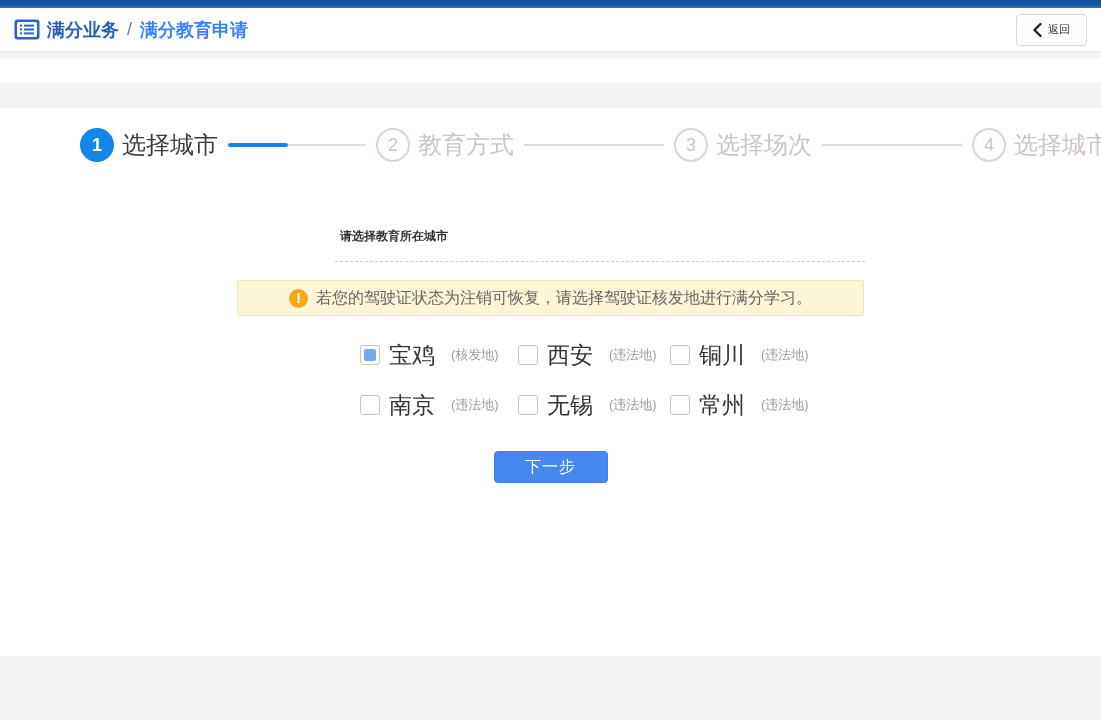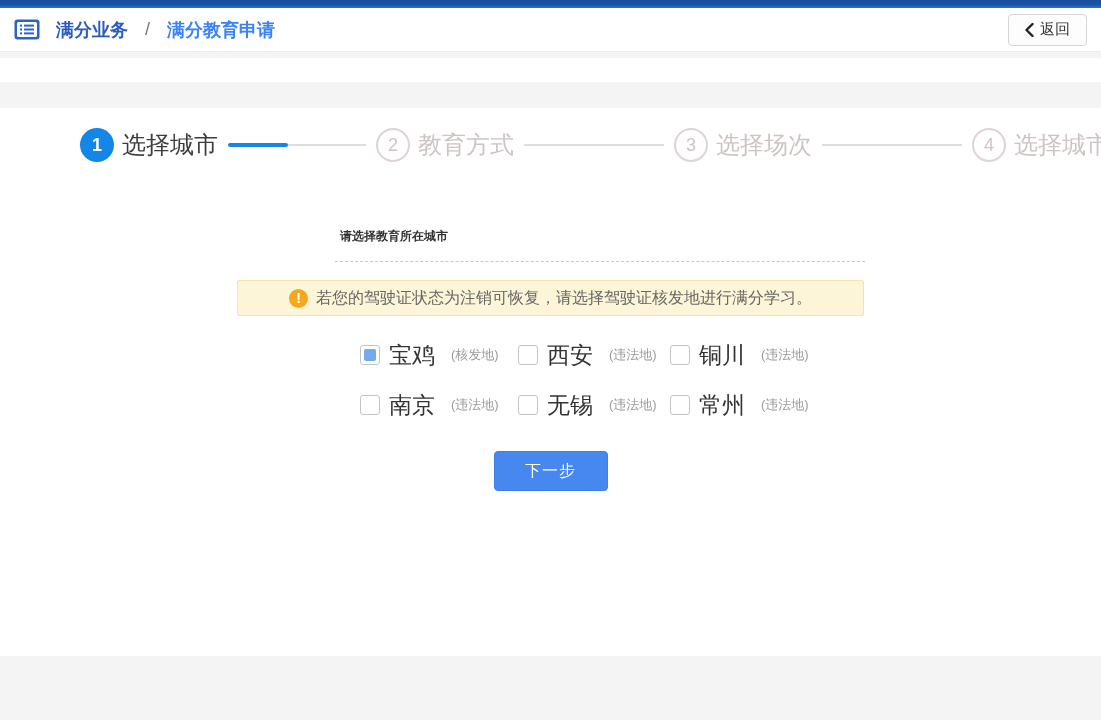--- a/index.html
+++ b/index.html
@@ -1,27 +1,27 @@
 <!DOCTYPE html>
 <html><head>
 <meta charset="utf-8">
 <style>
   html,body{margin:0;padding:0;width:1101px;height:720px;overflow:hidden;
     background:#f4f4f4;font-family:"Liberation Sans","DejaVu Sans",sans-serif;}
   .topstrip{height:8px;background:linear-gradient(180deg,#184c9b 0%,#1a52a6 55%,#2e70d4 100%);}
   .header{height:44px;background:#fff;display:flex;align-items:center;
     justify-content:space-between;padding:0 14px;border-bottom:1px solid #ececec;box-sizing:border-box;}
-  .header-left{display:flex;align-items:center;gap:16px;font-size:18px;}
+  .header-left{display:flex;align-items:center;gap:7px;font-size:18px;}
   .app-icon{display:inline-flex;align-items:center;}
   .app-title{color:#2a5cb8;font-weight:700;}
   .sep{color:#777;margin:0 1px;}
   .page-title{color:#3b82f6;font-weight:700;}
   .back-btn{display:flex;align-items:center;gap:6px;background:#fdfdfd;
     border:1px solid #d6d6d6;border-radius:4px;height:32px;padding:14px 16px;
-    font-size:15px;color:#333;cursor:pointer;font-family:inherit;}
+    font-size:11px;color:#333;cursor:pointer;font-family:inherit;}
   .band{width:100%;}
   .band.g1{height:6px;background:#f4f4f4;}
   .band.w1{height:24px;background:#ffffff;}
   .band.g2{height:26px;background:#f4f4f4;}
   .card{background:#fff;height:548px;box-sizing:border-box;}
 
   
   .stepper{display:flex;align-items:center;padding-left:80px;padding-top:20px;}
   .step-circle{width:34px;height:34px;border-radius:50%;display:flex;
     align-items:center;justify-content:center;font-size:18px;box-sizing:border-box;flex:none;}
@@ -56,21 +56,21 @@
   .city-item{display:flex;align-items:center;cursor:pointer;}
   .checkbox{width:20px;height:20px;border:1px solid #c4c4c4;border-radius:3px;
     background:#fff;display:flex;align-items:center;justify-content:center;
     box-sizing:border-box;flex:none;}
   .checkbox .inner{width:12px;height:12px;border-radius:2px;background:transparent;}
   .checkbox.checked .inner{background:#76a9ef;}
   .city-name{font-size:23px;color:#333;margin-left:9px;}
   .city-tag{font-size:13px;color:#9b9b9b;margin-left:16px;}
 
   
-  .next-btn{display:block;margin:21px auto 0;width:114px;height:40px;
+  .next-btn{display:block;margin:21px auto 0;width:114px;height:32px;
     background:#4687f0;border:1px solid #3f7de8;border-radius:4px;color:#fff;
     font-size:16px;letter-spacing:1px;cursor:pointer;font-family:inherit;}
 </style>
 </head>
 <body>
 
 <div class="topstrip"></div>
 
 <header class="header">
   <div class="header-left">

